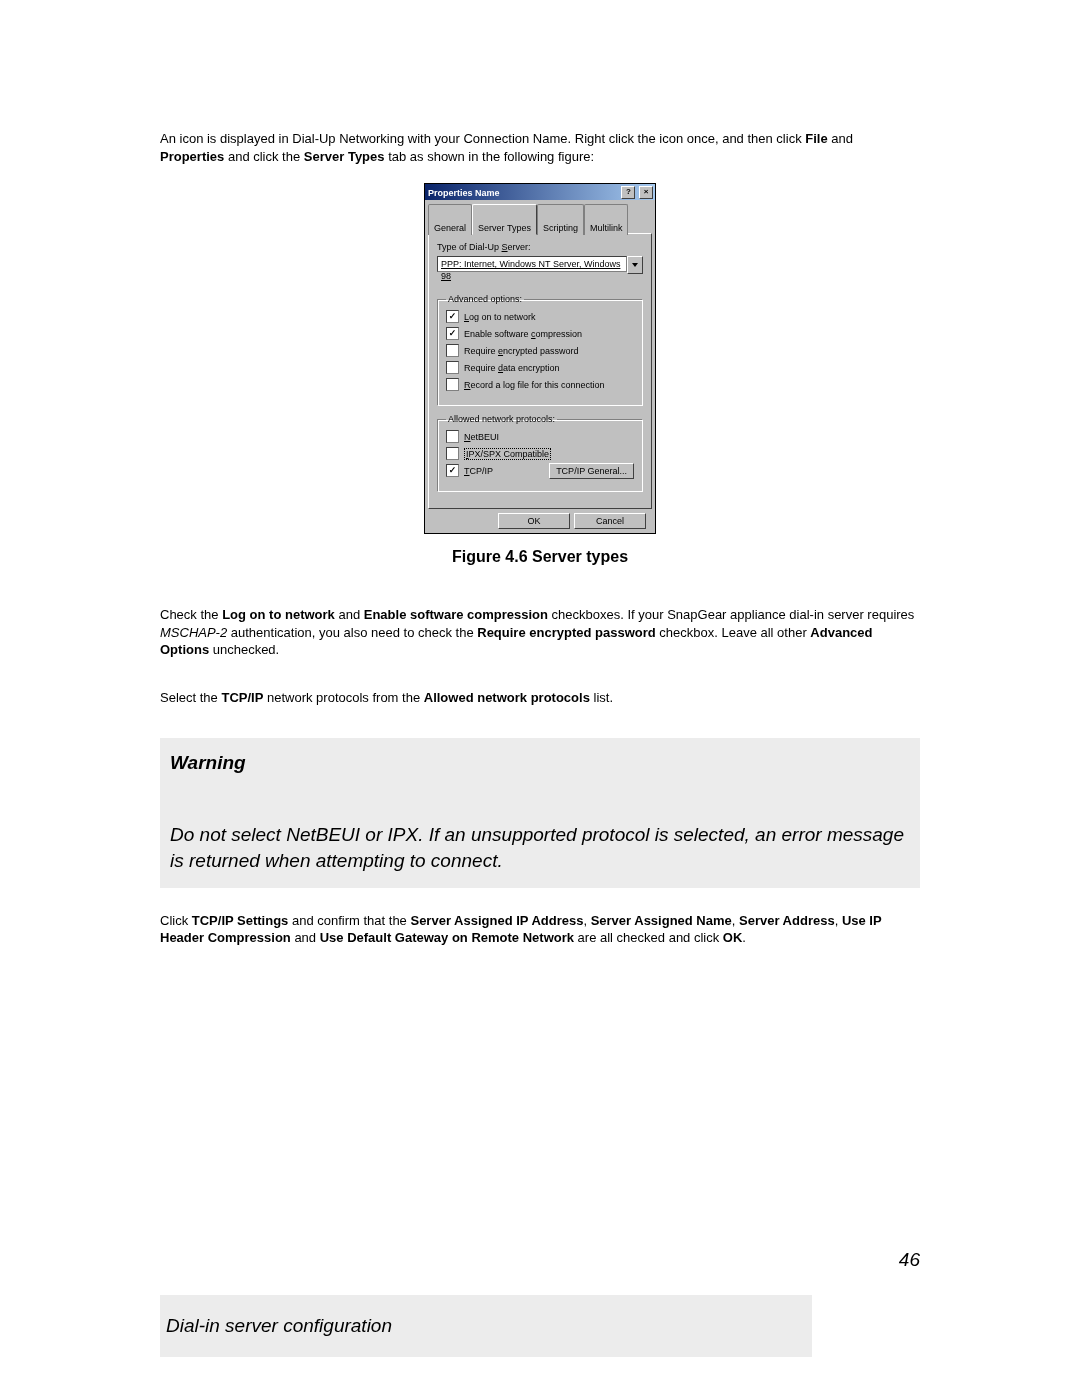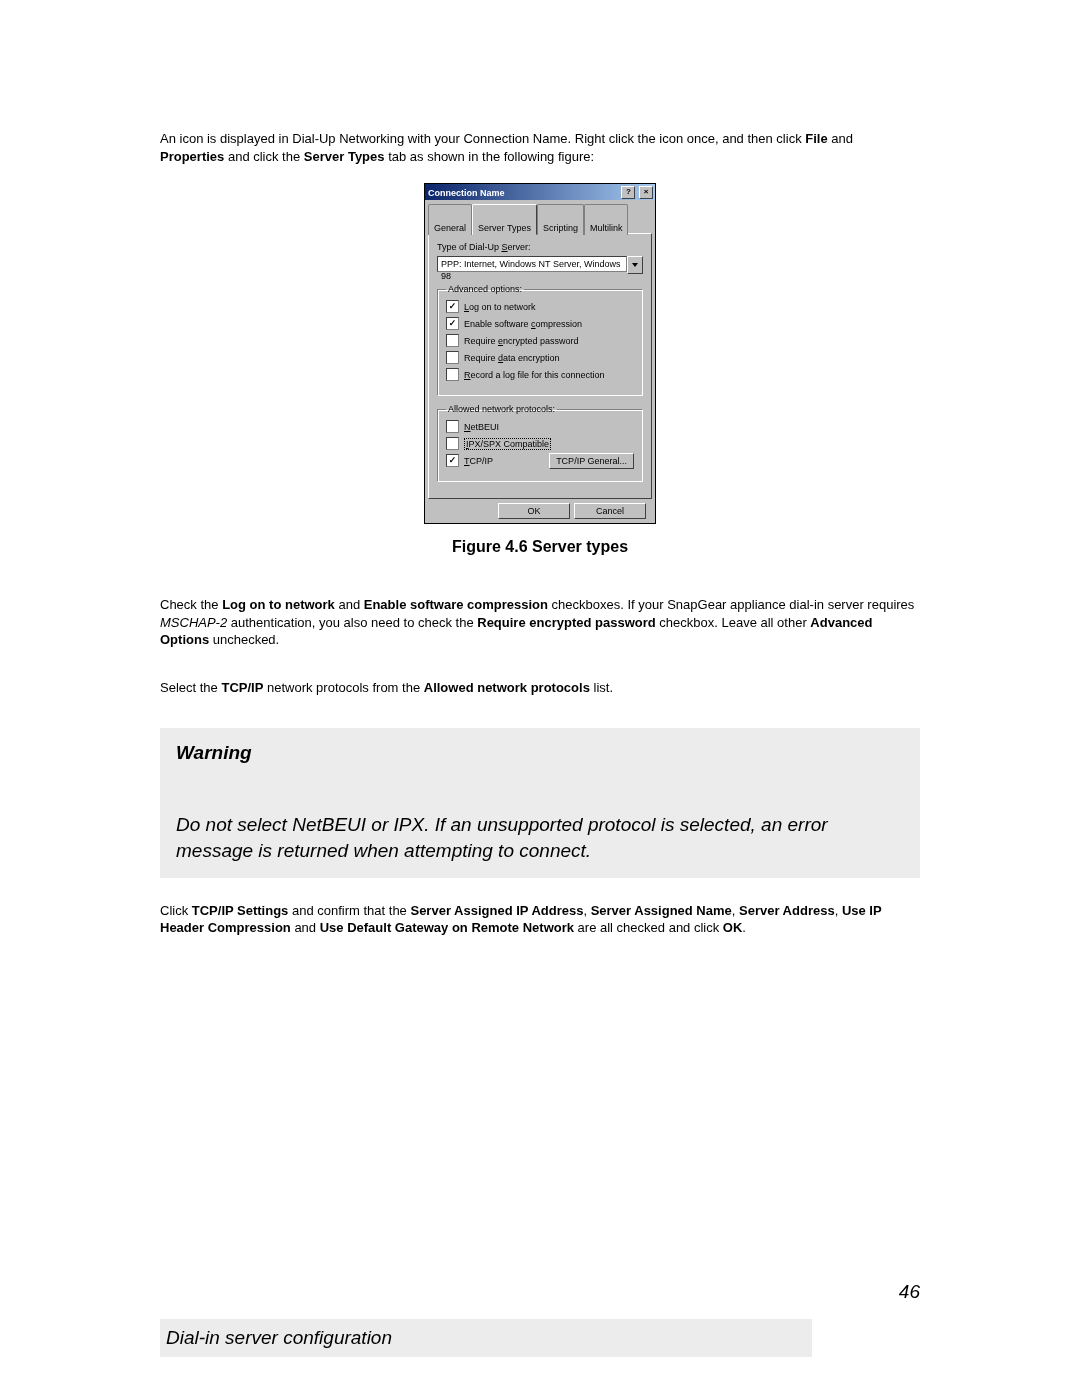--- a/index.html
+++ b/index.html
@@ -93,21 +93,22 @@
     border-right-color: #404040;
     border-bottom-color: #404040;
     padding: 8px 8px 8px 8px;
   }
   .label {
     font-size: 9px;
     margin-bottom: 4px;
   }
   .combo {
     display: flex;
-    margin-bottom: 10px;
+    margin-bottom: 20px;
+    text-decoration: underline;
   }
   .combo-input {
     flex: 1;
     background: #fff;
     border: 1px solid #808080;
     border-top-color: #404040;
     border-left-color: #404040;
     padding: 1px 3px;
     font-size: 9px;
     height: 12px;
@@ -189,21 +190,21 @@
 
   .caption {
     text-align: center;
     font-size: 16px;
     font-weight: bold;
     margin: 14px 0 40px 0;
   }
 
   .warning-block {
     background: #ececec;
-    padding: 14px 14px 14px 16px;
+    padding: 14px 14px 14px 10px;
     margin: 32px 0 24px 0;
   }
   .warning-title {
     font-style: italic;
     font-weight: bold;
     font-size: 19px;
     margin-bottom: 48px;
   }
   .warning-text {
     font-style: italic;
@@ -215,45 +216,45 @@
   .footer-row {
     position: absolute;
     left: 160px;
     right: 160px;
     bottom: 40px;
   }
   .page-num {
     text-align: right;
     font-style: italic;
     font-size: 19px;
-    margin-bottom: 16px;
+    margin-bottom: 24px;
   }
   .footer-bar {
     background: #ececec;
     font-style: italic;
     font-size: 19px;
-    padding: 8px 6px;
+    padding: 20px 6px;
     width: 640px;
   }
 
   .u { text-decoration: underline; }
 </style>
 </head>
 <body>
 
 <div class="page">
 
   <p class="body-text">
     <span>An icon is displayed in Dial-Up Networking with your Connection Name. Right click the icon once, and then click </span><span class="bold">File</span><span> and </span><span class="bold">Properties</span><span> and click the </span><span class="bold">Server Types</span><span> tab as shown in the following figure:</span>
   </p>
 
   <div class="dialog-wrap">
     <div class="dialog">
       <div class="titlebar">
-        <span>Connection Name</span>
+        <span>Properties Name</span>
         <span class="titlebar-buttons">
           <span>?</span>
           <span>×</span>
         </span>
       </div>
       <div class="dlg-body">
         <div class="tabs">
           <div class="tab">General</div>
           <div class="tab active">Server Types</div>
           <div class="tab">Scripting</div>

